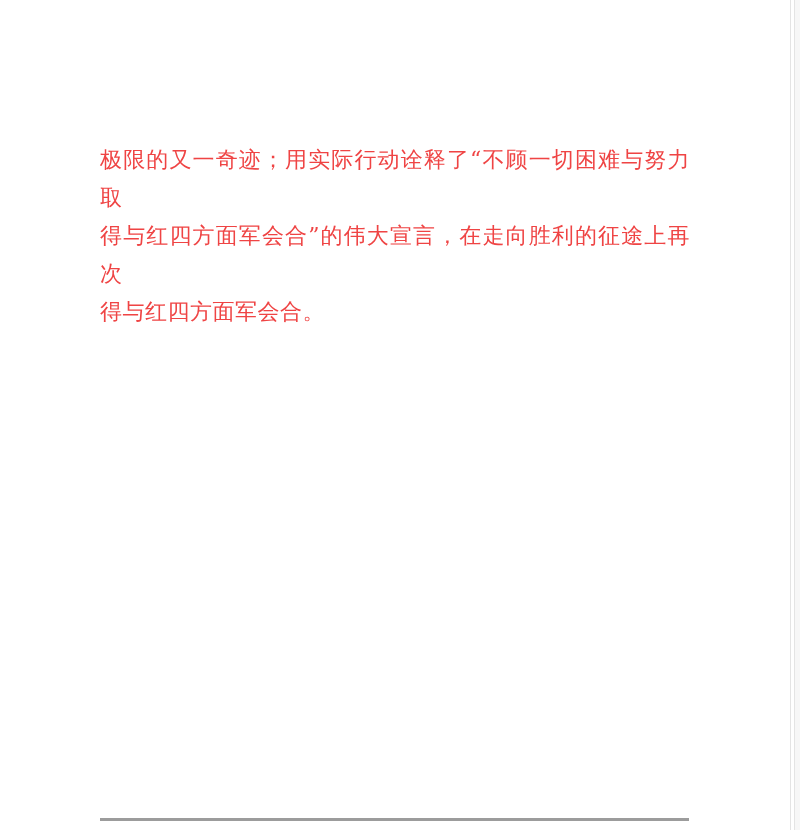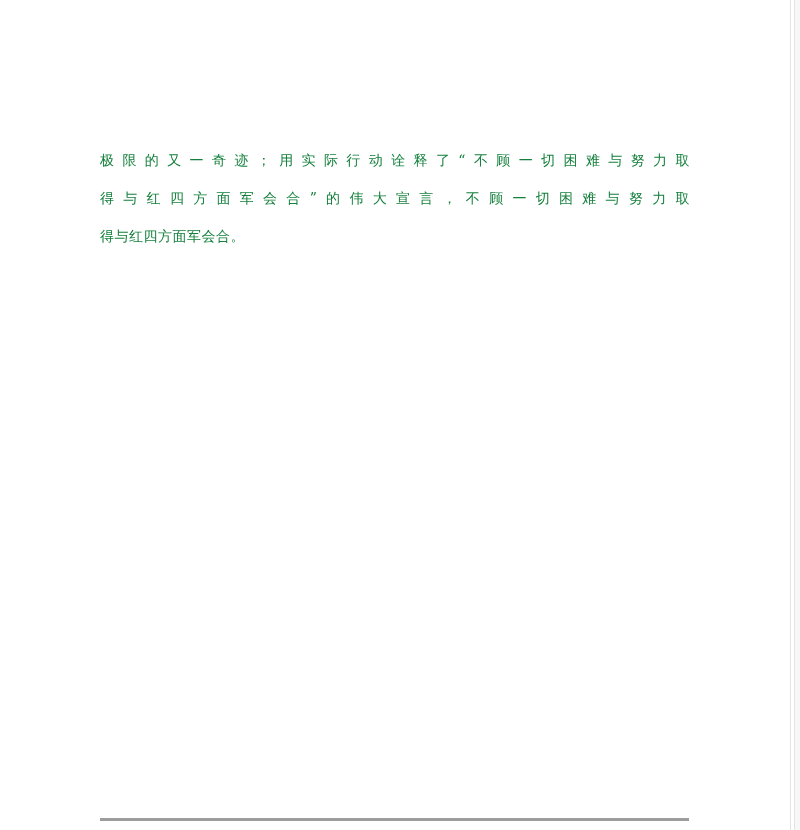--- a/index.html
+++ b/index.html
@@ -21,23 +21,23 @@
     top: 0;
     width: 790px;
     height: 830px;
     background: #ffffff;
   }
   .text-block {
     position: absolute;
     left: 100px;
     top: 141px;
     width: 590px;
-    font-size: 14px;
+    font-size: 22px;
     line-height: 38px;
-    color: #15803d;
+    color: #ef4444;
     letter-spacing: 0.5px;
   }
   .text-line {
     width: 100%;
     white-space: nowrap;
   }
   .text-line.justified {
     text-align: justify;
     text-align-last: justify;
     white-space: normal;
@@ -75,21 +75,21 @@
     background: #f7f7f7;
   }
 </style>
 </head>
 <body>
 
 <div class="viewport">
   <div class="page">
     <div class="text-block">
       <div class="text-line justified">极限的又一奇迹；用实际行动诠释了“不顾一切困难与努力取</div>
-      <div class="text-line justified">得与红四方面军会合”的伟大宣言，不顾一切困难与努力取</div>
+      <div class="text-line justified">得与红四方面军会合”的伟大宣言，在走向胜利的征途上再次</div>
       <div class="text-line">得与红四方面军会合。</div>
     </div>
     <div class="footer-rule"></div>
   </div>
   <div class="page-edge-line-inner"></div>
   <div class="page-edge-line-outer"></div>
   <div class="page-edge-strip"></div>
 </div>
 
 </body></html>

